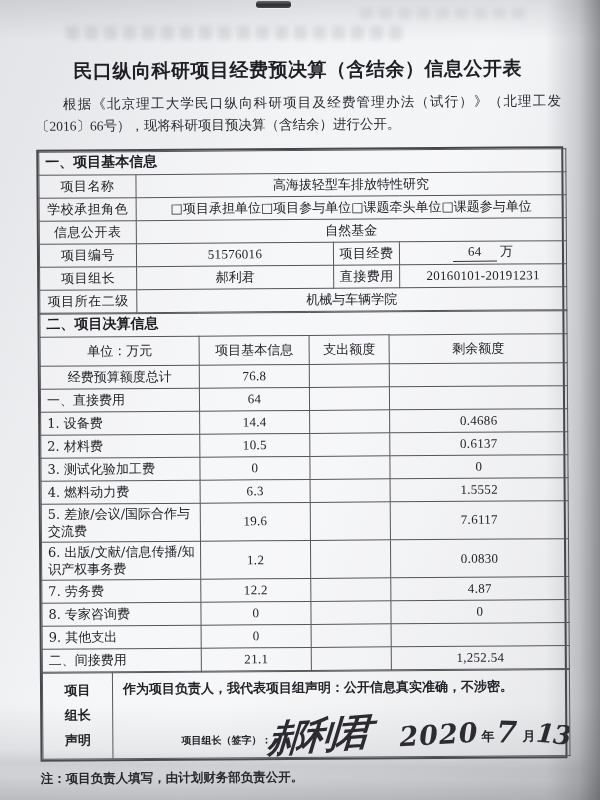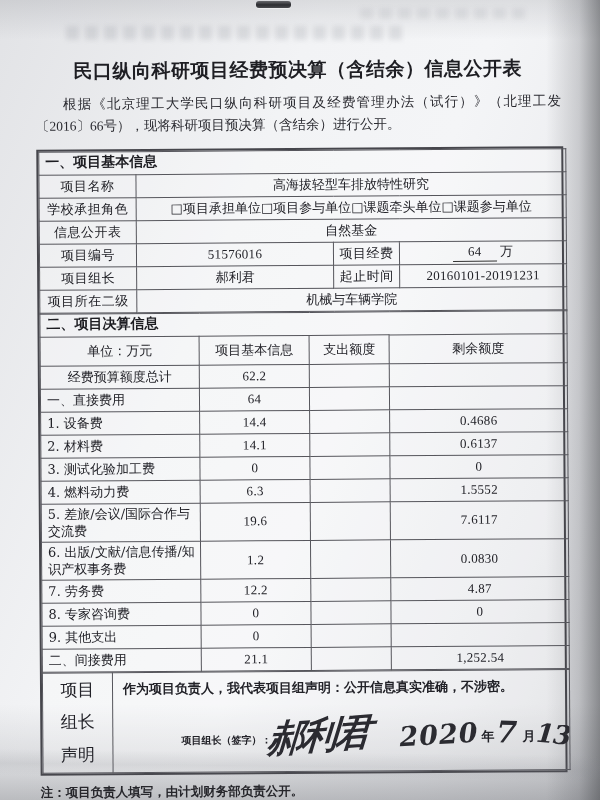--- a/index.html
+++ b/index.html
@@ -50,21 +50,21 @@
   tr.r  { height:23px; }
   tr.rh { height:29px; }
   td.sec { text-align:left; font-weight:bold; font-size:14px; padding-left:6px; color:#1d1d22; }
   td.lbl { letter-spacing:.5px;text-align:center; }
   td.left { text-align:left; padding-left:6px; }
   .fill { font-family:"DejaVu Serif", serif; }
   .num { font-family:"Liberation Serif", serif; letter-spacing:.3px; }
   .ul { display:inline-block; min-width:44px; text-align:center; border-bottom:1px solid #333; padding:0 2px; }
   
   tr.decl { height:86px; }
-  td.decl-label { font-weight:normal; line-height:1.9; font-size:17px; vertical-align:middle; }
+  td.decl-label { font-weight:bold; line-height:1.9; font-size:13px; vertical-align:middle; }
   td.decl-body { text-align:left; vertical-align:top; padding:7px 10px 2px; }
   .decl-statement { font-weight:600; font-size:13px; font-family:"DejaVu Serif", serif; }
   .sign-line { margin-top:12px; padding-left:58px; display:flex; align-items:flex-end; height:46px; }
   .sign-label { font-weight:bold; font-size:10px; padding-bottom:8px; white-space:nowrap; }
   .signature {
     font-family:"DejaVu Serif", serif; font-style:italic; font-weight:bold;
     font-size:37px; line-height:.9; letter-spacing:-3px;
     transform:rotate(-4deg) skewX(-8deg); color:#2b2b31; margin:0 4px 2px -4px; white-space:nowrap;
   }
   .hand { font-family:"DejaVu Serif", serif; font-style:italic; font-weight:bold; color:#2b2b31; }
@@ -117,21 +117,21 @@
           <td class="num">51576016</td>
           <td class="lbl">项目经费</td>
           <td>
             <span class="ul num">64</span>
             <span class="fill">万</span>
           </td>
         </tr>
         <tr class="r">
           <td class="lbl">项目组长</td>
           <td class="fill">郝利君</td>
-          <td class="lbl">起止时间</td>
+          <td class="lbl">直接费用</td>
           <td class="num">20160101-20191231</td>
         </tr>
         <tr class="r">
           <td class="lbl">项目所在二级</td>
           <td class="fill" colspan="3">机械与车辆学院</td>
         </tr>
       </tbody>
         </table>
 
       <table>
@@ -146,39 +146,39 @@
               <td class="sec" colspan="4">二、项目决算信息</td>
             </tr>
         <tr class="rh">
           <th>单位：万元</th>
           <th class="fill">项目基本信息</th>
           <th class="fill">支出额度</th>
           <th class="fill">剩余额度</th>
         </tr>
         <tr class="r">
           <td class="fill">经费预算额度总计</td>
-          <td class="num">62.2</td>
+          <td class="num">76.8</td>
           <td class="num"></td>
           <td class="num"></td>
         </tr>
         <tr class="r">
           <td class="fill left">一、直接费用</td>
           <td class="num">64</td>
           <td class="num"></td>
           <td class="num"></td>
         </tr>
         <tr class="r">
           <td class="fill left">1. 设备费</td>
           <td class="num">14.4</td>
           <td class="num"></td>
           <td class="num">0.4686</td>
         </tr>
         <tr class="r">
           <td class="fill left">2. 材料费</td>
-          <td class="num">14.1</td>
+          <td class="num">10.5</td>
           <td class="num"></td>
           <td class="num">0.6137</td>
         </tr>
         <tr class="r">
           <td class="fill left">3. 测试化验加工费</td>
           <td class="num">0</td>
           <td class="num"></td>
           <td class="num">0</td>
         </tr>
         <tr class="r">

